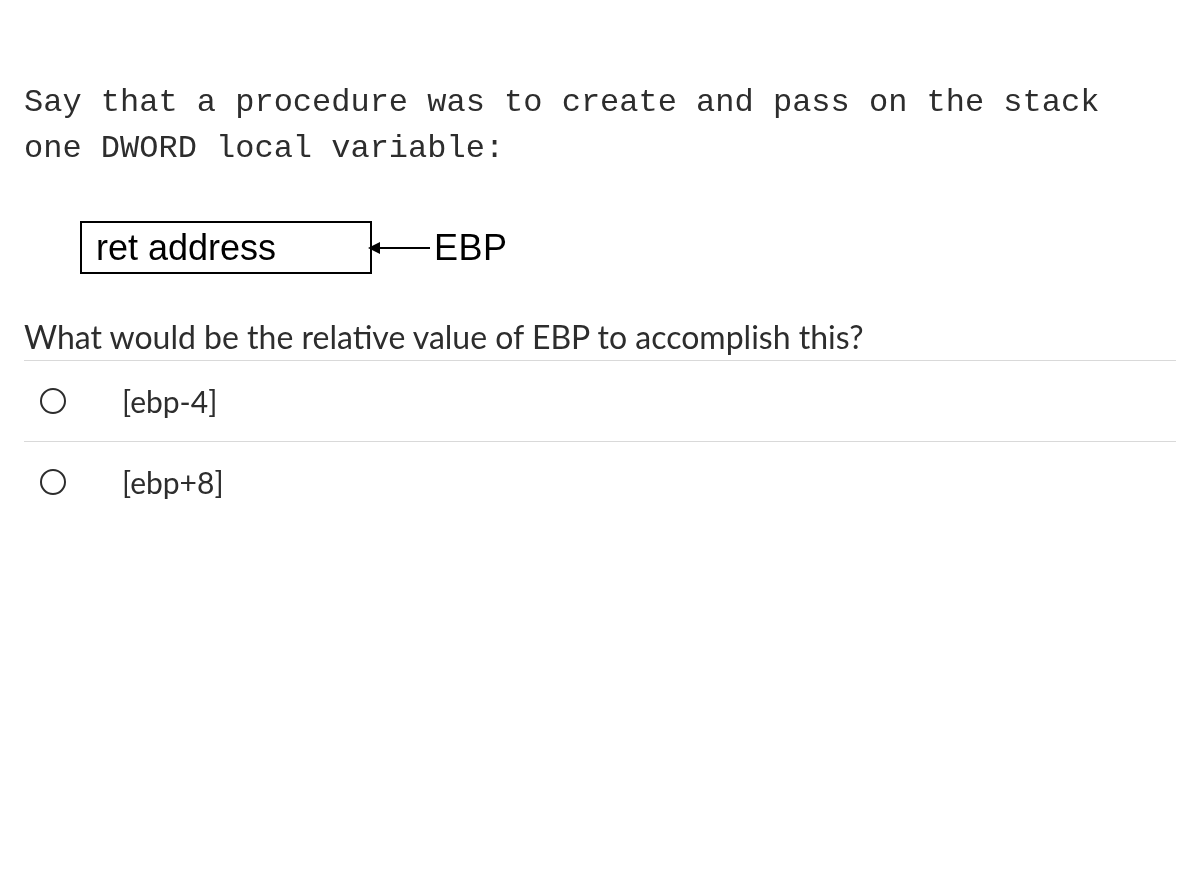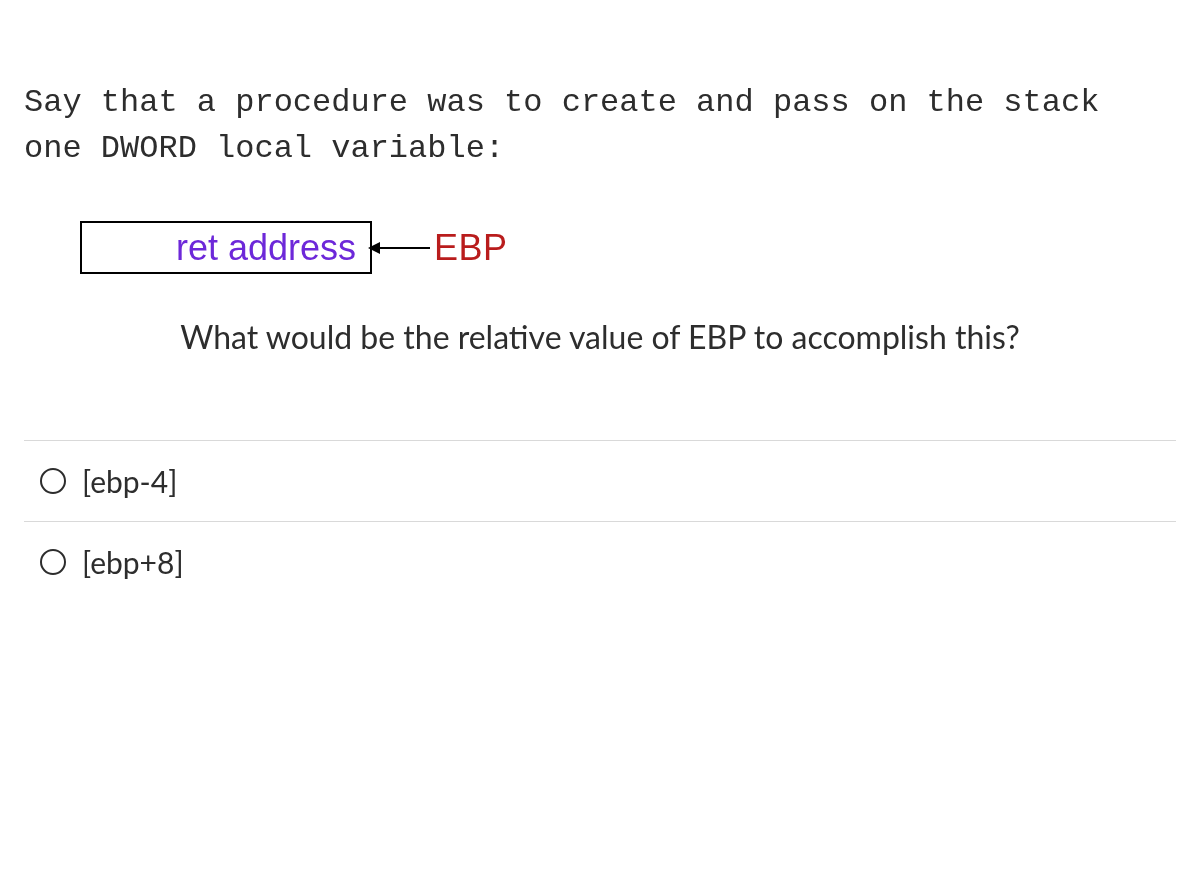--- a/index.html
+++ b/index.html
@@ -31,24 +31,23 @@
   }
   .stack-table {
     border-collapse: collapse;
   }
   .stack-table td {
     border: 2px solid #000;
     padding: 2px 14px 2px 14px;
     font-family: Arial, Helvetica, sans-serif;
     font-size: 36px;
     line-height: 1.25;
-    color: #6d28d9;
+    color: #000000;
     min-width: 290px;
     height: 50px;
-    text-align: right;
   }
   .saved-ebp-text {
     position: relative;
   }
   .saved-ebp-text::after {
     content: "";
     position: absolute;
     left: 108px;
     bottom: -4px;
     width: 70px;
@@ -81,41 +80,40 @@
     top: -5px;
     width: 0;
     height: 0;
     border-top: 6px solid transparent;
     border-bottom: 6px solid transparent;
     border-right: 12px solid #000;
   }
   .ebp-label {
     font-family: Arial, Helvetica, sans-serif;
     font-size: 36px;
-    color: #b91c1c;
+    color: #000000;
     margin-left: 4px;
     letter-spacing: 0.5px;
   }
   .question-text-2 {
     font-size: 32px;
     line-height: 1.45;
     font-weight: 400;
     color: #2d2d2d;
-    margin-bottom: 80px;
-    text-align: center;
   }
   .options {
     border-top: 1px solid #d9d9d9;
   }
   .option {
     display: flex;
     align-items: center;
     padding: 22px 10px 22px 16px;
     border-bottom: 1px solid #d9d9d9;
     cursor: pointer;
+    gap: 40px;
   }
   .option.last {
     border-bottom: none;
   }
   .radio {
     width: 26px;
     height: 26px;
     border: 2px solid #2d2d2d;
     border-radius: 50%;
     flex-shrink: 0;

